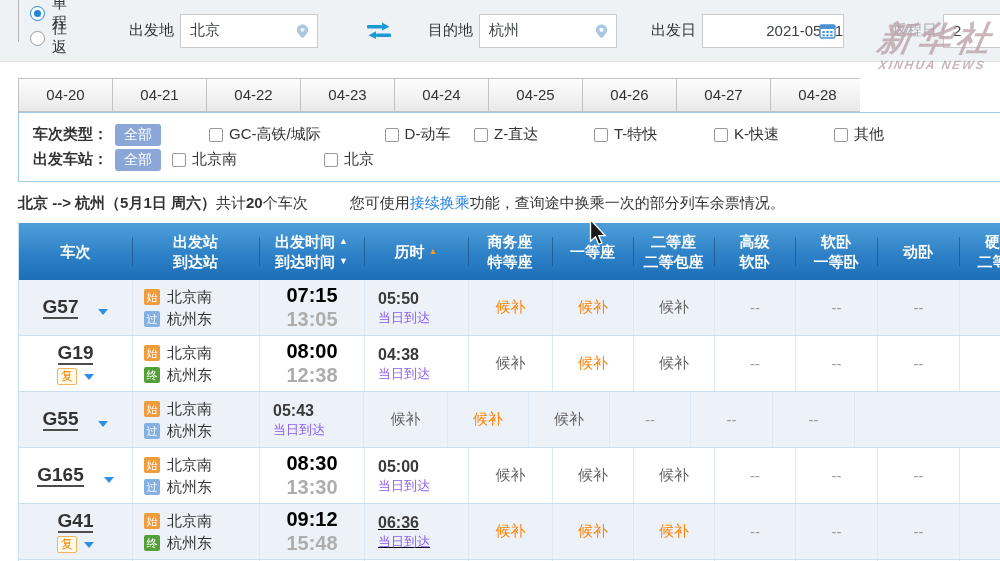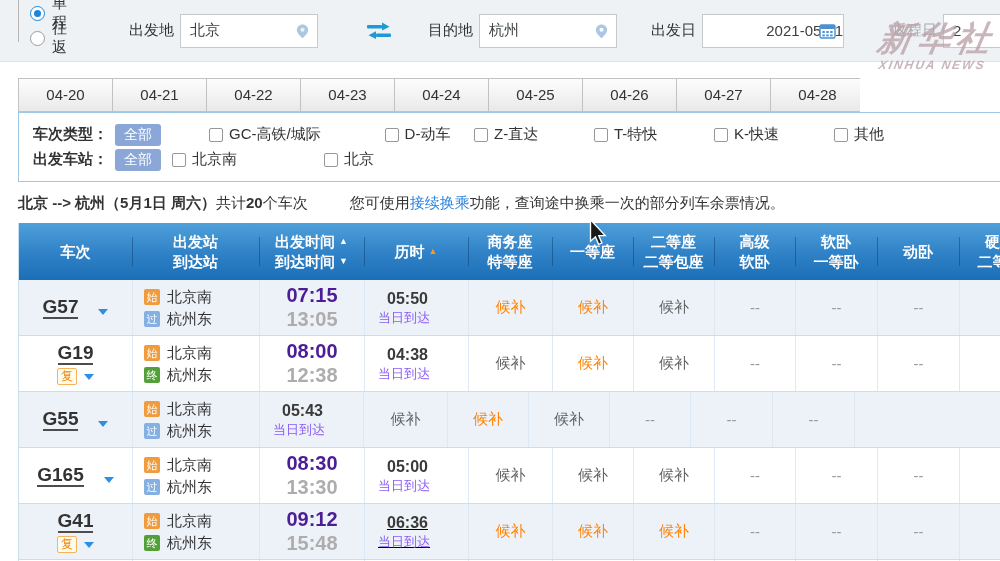--- a/index.html
+++ b/index.html
@@ -69,24 +69,24 @@
   .fx-line{display:flex;align-items:center;gap:7px;margin-top:3px;}
   .fx-line .caret{margin-bottom:0;}
   .fx{font-size:12px;color:#f08300;border:1px solid #f5b35c;background:#fffced;padding:0 3px;line-height:15px;border-radius:2px;}
   .st-cell{padding-left:11px;gap:4px;}
   .st-row{display:flex;align-items:center;gap:7px;font-size:15px;color:#333;line-height:18px;}
   .sbadge{width:16px;height:16px;line-height:16px;text-align:center;font-size:11px;color:#fff;border-radius:2px;flex:none;}
   .sb-start{background:#f09b3c;}
   .sb-pass{background:#85b1e2;}
   .sb-end{background:#54a038;}
   .time-cell{align-items:center;gap:1px;}
-  .dep{font-size:20px;font-weight:bold;color:#4c1d95;line-height:23px;}
+  .dep{font-size:20px;font-weight:bold;color:#000000;line-height:23px;}
   .arr{font-size:20px;font-weight:bold;color:#adadad;line-height:23px;}
   .dur-cell{padding-left:13px;}
-  .dur{font-size:16px;font-weight:bold;color:#3a3a3a;line-height:20px;margin-left:9px;}
+  .dur{font-size:16px;font-weight:bold;color:#3a3a3a;line-height:20px;}
   .day{font-size:13px;color:#8b5cf6;line-height:18px;}
   .seat{align-items:center;justify-content:center;font-size:15px;}
   .s-orange{color:#ff8000;}
   .s-gray{color:#5f5f5f;}
   .s-dash{color:#9a9a9a;}
   .cursor{position:absolute;left:589px;top:219px;z-index:50;pointer-events:none;}
 </style>
 </head>
 <body>
 

